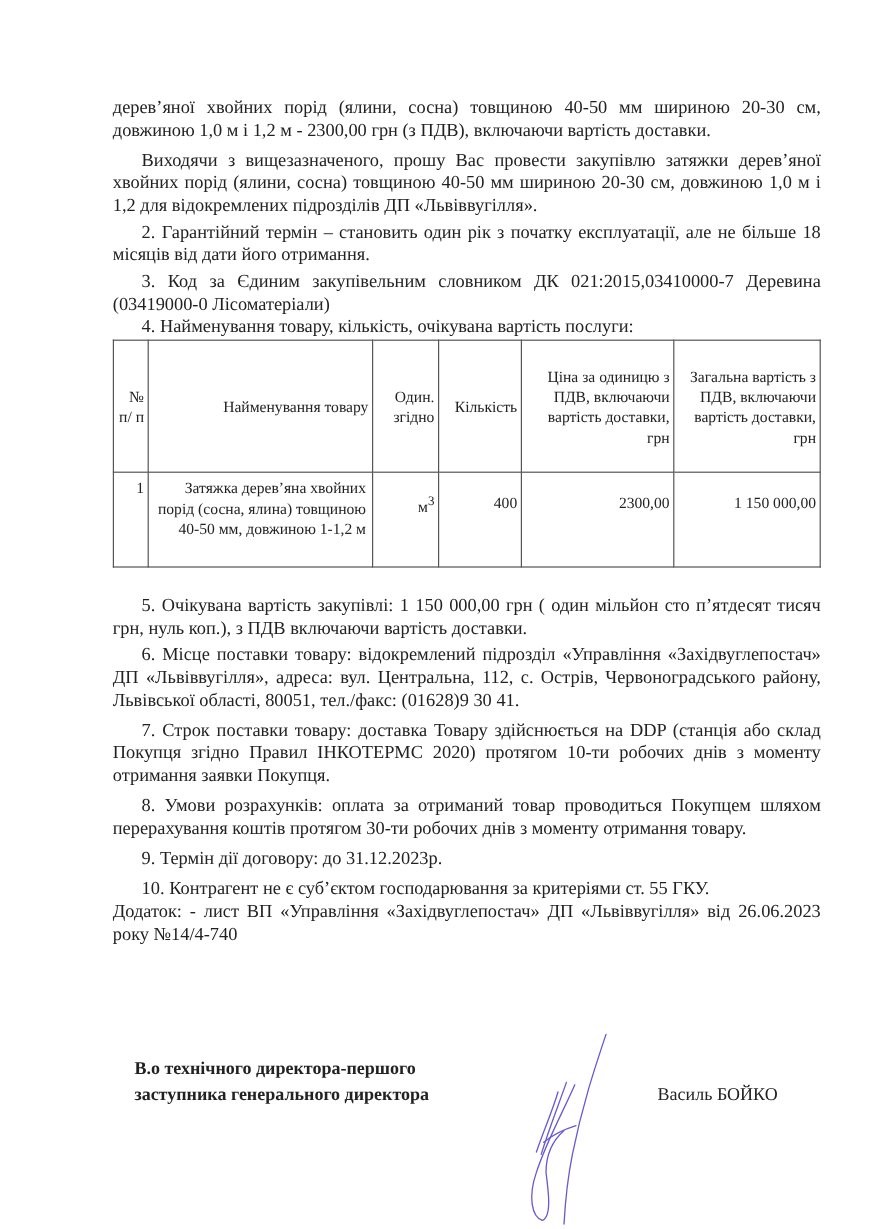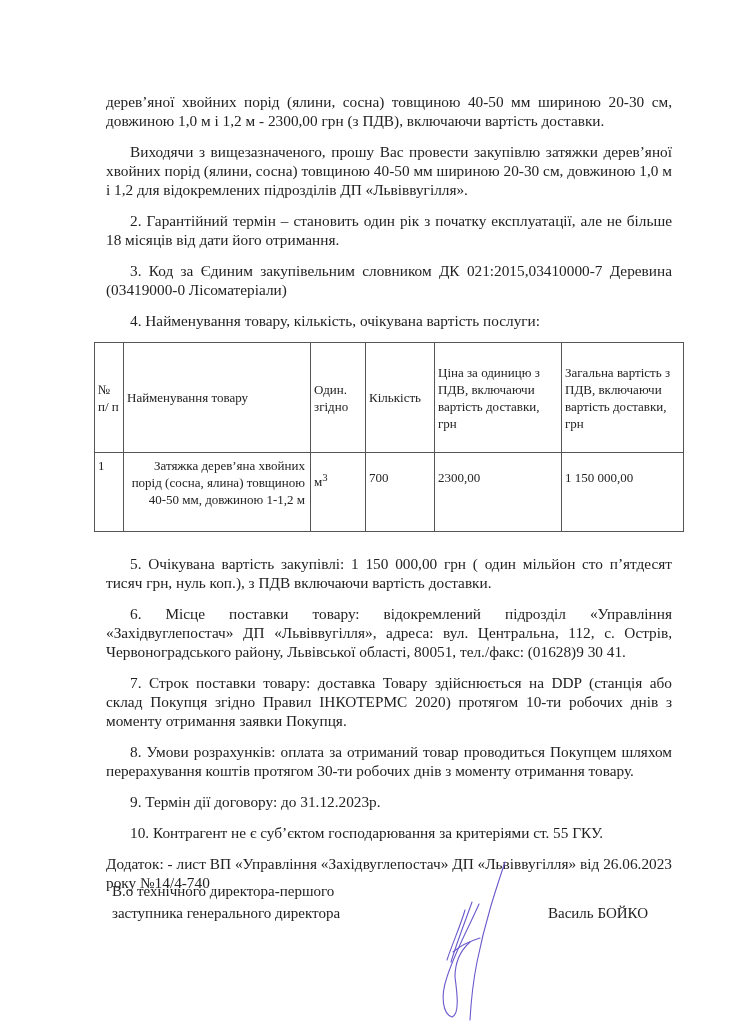--- a/index.html
+++ b/index.html
@@ -1,32 +1,32 @@
 <!DOCTYPE html>
 <html><head>
   <meta charset="utf-8">
   <style>
     html, body { margin: 0; padding: 0; background: #ffffff; }
     body { width: 737px; height: 1024px; position: relative; overflow: hidden;
            font-family: "Liberation Serif", "DejaVu Serif", serif; color: #222; }
     .page { position: absolute; left: 94px; top: 80px; width: 590px; font-size: 15.3px; line-height: 19px; }
-    p { margin: 12px; text-align: justify; }
+    p { margin: 0; text-align: justify; }
     .indent { text-indent: 24px; }
     .gap-sm { margin-top: 6px; }
     .gap-md { margin-top: 14px; }
     .gap-xs { margin-top: 3px; }
     table { border-collapse: collapse; width: 590px; margin-top: 1px; font-size: 13px; line-height: 17px; }
-    th, td { border: 1px solid #555; text-align: left; vertical-align: middle; font-weight: normal; padding: 2px 3px; }
+    th, td { border: 1px solid #555; text-align: right; vertical-align: middle; font-weight: normal; padding: 2px 3px; }
     th { height: 105px; }
     td { height: 60px; }
     td.name { text-align: right; vertical-align: top; padding: 4px 5px; }
     td.num { vertical-align: top; padding-top: 4px; }
     td.center-top { vertical-align: top; padding-top: 16px; }
     .sig { position: absolute; top: 880px; left: 94px; width: 590px; font-size: 15px; line-height: 22px; }
-    .sig-left { position: absolute; left: 18px; top: 0; }
+    .sig-left { position: absolute; left: 18px; top: 0; font-weight: bold; }
     .sig-right { position: absolute; left: 454px; top: 22px; }
     .signature { position: absolute; left: 425px; top: 842px; }
   </style>
 </head>
 <body>
 
 <div class="page">
   <p>дерев’яної хвойних порід (ялини, сосна) товщиною 40-50 мм шириною 20-30 см, довжиною 1,0 м  і 1,2 м  - 2300,00 грн (з ПДВ), включаючи вартість доставки.</p>
   <p class="indent gap-sm">Виходячи з вищезазначеного, прошу Вас провести закупівлю затяжки дерев’яної хвойних порід (ялини, сосна) товщиною 40-50 мм шириною 20-30 см, довжиною 1,0 м  і 1,2 для відокремлених підрозділів ДП «Львіввугілля».</p>
 
@@ -43,21 +43,21 @@
         <th style="width:62px">Кількість</th>
         <th style="width:120px">Ціна за одиницю з ПДВ, включаючи вартість доставки, грн</th>
         <th>Загальна вартість з ПДВ, включаючи вартість доставки, грн</th>
       </tr>
     </thead>
     <tbody>
       <tr>
         <td class="num">1</td>
         <td class="name">Затяжка дерев’яна хвойних порід (сосна, ялина) товщиною 40-50 мм, довжиною 1-1,2 м</td>
         <td class="center-top"><span>м</span><sup>3</sup></td>
-        <td class="center-top">700</td>
+        <td class="center-top">400</td>
         <td class="center-top">2300,00</td>
         <td class="center-top">1 150 000,00</td>
       </tr>
     </tbody>
   </table>
 
   <p class="indent" style="margin-top:22px">5. Очікувана вартість закупівлі: 1 150 000,00 грн  ( один мільйон сто п’ятдесят тисяч грн, нуль коп.), з ПДВ включаючи вартість доставки.</p>
   <p class="indent gap-xs">6. Місце  поставки товару: відокремлений підрозділ «Управління «Західвуглепостач» ДП «Львіввугілля», адреса: вул. Центральна, 112, с. Острів, Червоноградського району, Львівської області, 80051, тел./факс: (01628)9 30 41.</p>
   <p class="indent gap-sm">7. Строк поставки товару: доставка Товару здійснюється на DDP (станція або склад Покупця згідно Правил ІНКОТЕРМС 2020) протягом 10-ти робочих днів з моменту отримання заявки Покупця.</p>
   <p class="indent gap-sm">8. Умови розрахунків: оплата за отриманий товар проводиться Покупцем шляхом перерахування коштів протягом 30-ти робочих днів з моменту отримання товару.</p>

